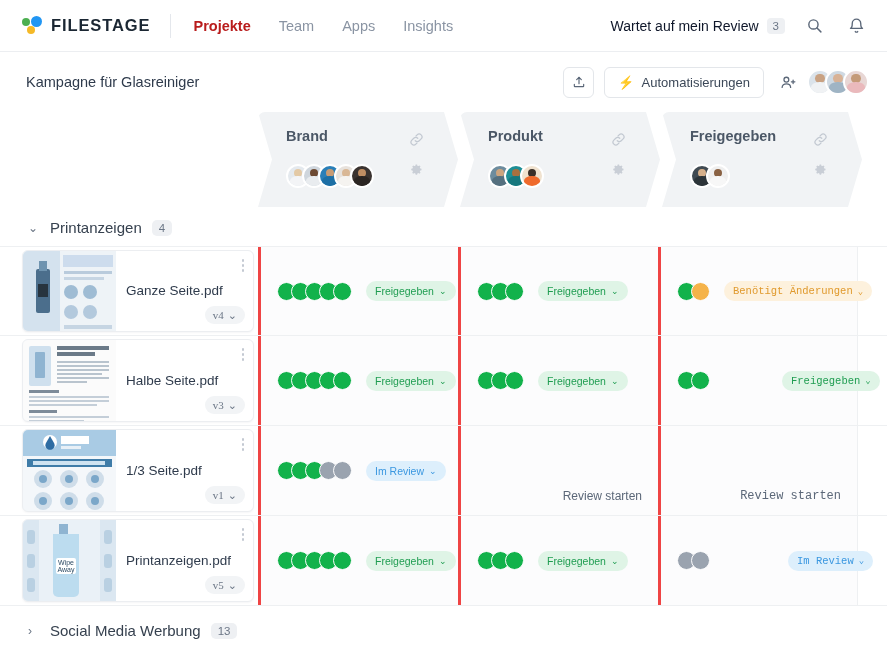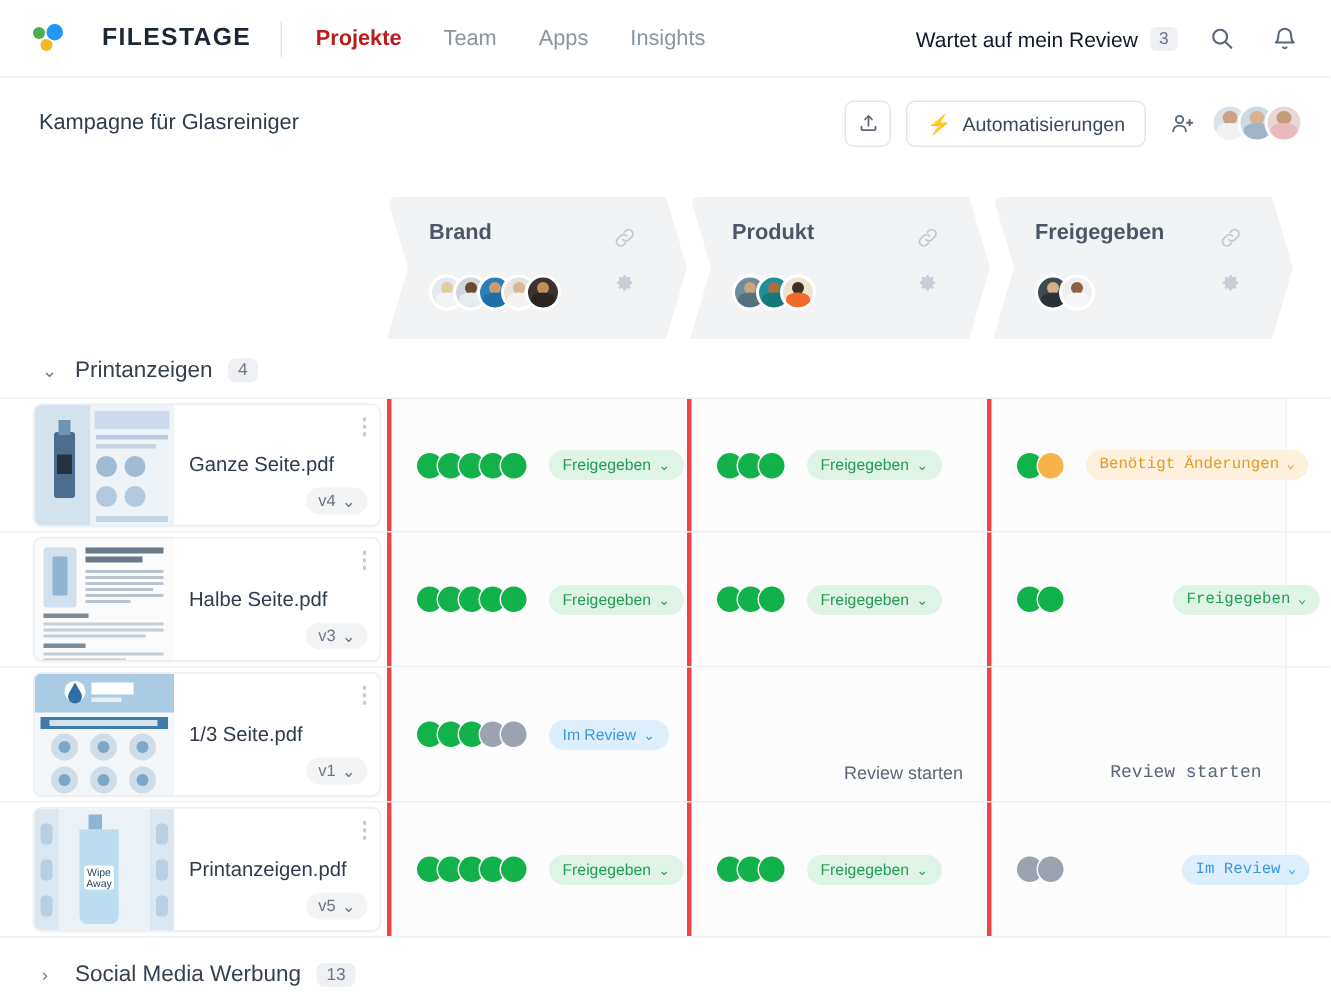--- a/index.html
+++ b/index.html
@@ -13,21 +13,21 @@
 
   
   .topnav {
     height: 52px;
     background: #ffffff;
     border-bottom: 1px solid #eceef1;
     display: flex;
     align-items: center;
     padding: 0 18px 0 22px;
   }
-  .logo-wrap { display: flex; align-items: center; gap: 24px; }
+  .logo-wrap { display: flex; align-items: center; gap: 7px; }
   .logo-dots { position: relative; width: 22px; height: 20px; }
   .logo-dots .d { position: absolute; border-radius: 50%; }
   .d-green  { width: 8px;  height: 8px;  background: #4caf50; left: 0px;  top: 2px; }
   .d-blue   { width: 11px; height: 11px; background: #2196f3; left: 9px;  top: 0px; }
   .d-yellow { width: 8px;  height: 8px;  background: #f5b927; left: 5px;  top: 10px; }
   .logo-text {
     font-size: 16.5px; font-weight: bold; letter-spacing: 0.9px; color: #1b2733;
   }
   .nav-sep {
     width: 1px; height: 24px; background: #e4e7ec; margin: 0 22px 0 20px;
@@ -81,21 +81,21 @@
     left: 29%; top: 14%;
   }
   .av .body {
     position: absolute; width: 84%; height: 52%; border-radius: 46% 46% 0 0;
     left: 8%; bottom: 0;
   }
 
   
   .board { position: relative; }
   .cols-header {
-    display: flex; padding-left: 258px; height: 95px; position: relative; margin-top: 19px;
+    display: flex; padding-left: 258px; height: 95px; position: relative;
   }
   .col-head {
     width: 200px; position: relative; padding: 16px 0 0 28px;
     background: #f1f3f5;
     clip-path: polygon(0 0, calc(100% - 14px) 0, 100% 50%, calc(100% - 14px) 100%, 0 100%, 14px 50%);
     margin-right: 2px;
     border-top-left-radius: 7px; border-top-right-radius: 7px;
   }
   .col-head:first-child { border-top-left-radius: 7px; }
   .col-title {
@@ -144,21 +144,21 @@
     line-height: 1.2;
   }
   .kebab {
     position: absolute; right: 9px; top: 8px; color: #b9c0ca;
     font-size: 12px; line-height: 4px; cursor: pointer; letter-spacing: 0;
   }
   .kebab span { display: block; width: 2.5px; height: 2.5px; border-radius: 50%; background: #c3c9d2; margin-bottom: 2.5px; }
   .version {
     position: absolute; right: 8px; bottom: 7px; background: #f2f4f6;
     border-radius: 10px; padding: 2.5px 8px; font-size: 11px; color: #6b7686;
-    display: flex; align-items: center; gap: 4px; cursor: pointer;
+    display: flex; align-items: center; gap: 4px; cursor: pointer; font-family: Liberation Serif, serif;
   }
   .colcell {
     width: 200px; flex: none; border-left: 3px solid #ef4444;
     position: relative; display: flex; align-items: center; padding-left: 16px;
     background: #fcfcfd;
   }
   .colcell:last-child { border-right: 1px solid #eef0f2; font-family: Liberation Mono, monospace; }
   .spacer-left { width: 4px; flex: none; }
 
   .dots { display: flex; align-items: center; }

